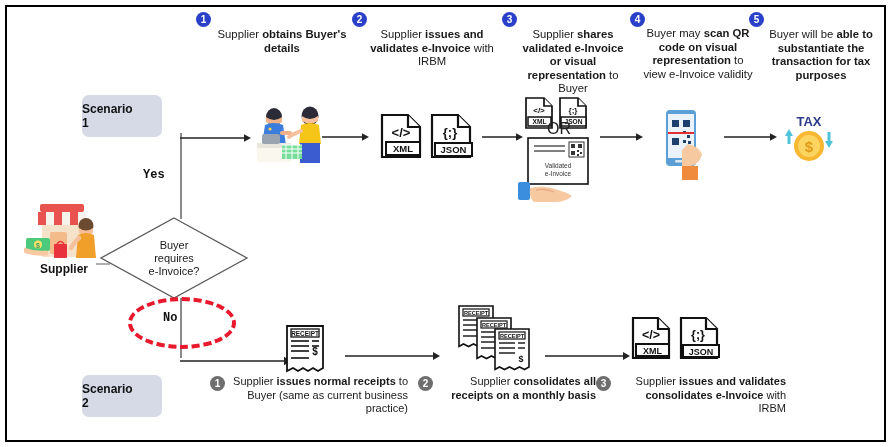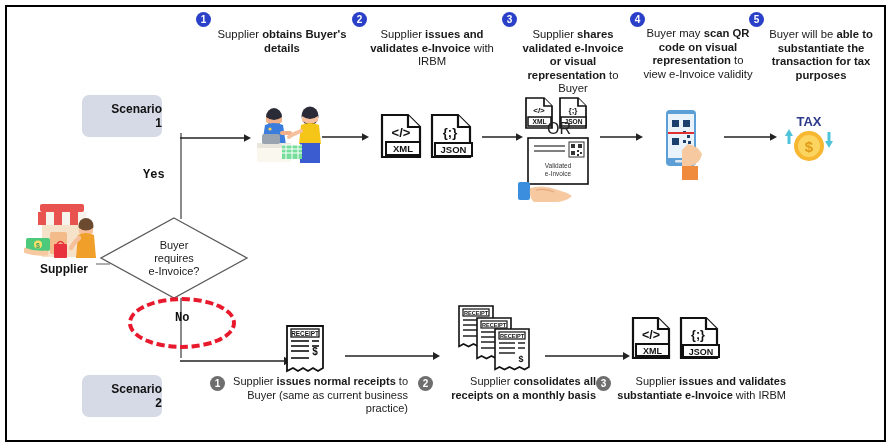--- a/index.html
+++ b/index.html
@@ -40,21 +40,21 @@
 
   .bottomtext{
     font-size:11px;color:#1a1a1a;text-align:right;
     line-height:13.5px;
   }
   .bottomtext b{font-weight:bold;}
 
   
   .scenario{
     background:#d5dae6;border-radius:7px;
-    display:flex;align-items:flex-end;justify-content:center;
+    display:flex;align-items:flex-start;justify-content:center;
     font-size:12px;font-weight:bold;color:#111;
     text-align:center;line-height:14px;
   }
 
   
   .diamond-wrap{width:150px;height:84px;}
   .diamond-label{
     position:absolute;inset:0;
     display:flex;flex-direction:column;align-items:center;justify-content:center;
     font-size:11px;color:#1a1a1a;line-height:13px;text-align:center;
@@ -312,21 +312,21 @@
       <polygon points="64,1.2 71,5 64,8.8" fill="#222"></polygon>
     </svg>
   </div>
 
   <div class="abs" style="left:179px;top:298px;">
     <svg width="4" height="60" viewBox="0 0 4 60">
         <line x1="2" y1="0" x2="2" y2="60" stroke="#8a8a8a" stroke-width="2"></line>
       </svg>
   </div>
   <div class="abs redellipse" style="left:128px;top:297px;"></div>
-  <div class="abs yesno" style="left:163px;top:311px;margin-left:12px;">No</div>
+  <div class="abs yesno" style="left:163px;top:311px;">No</div>
 
   <div class="abs" style="left:180px;top:352px;">
     <svg width="112" height="10" viewBox="0 0 112 10">
       <line x1="0" y1="5" x2="104" y2="5" stroke="#222" stroke-width="1.6"></line>
       <polygon points="104,0.8 111,5 104,9.2" fill="#222"></polygon>
     </svg>
   </div>
 
   <div class="abs scenario" style="left:82px;top:375px;width:80px;height:42px;flex-direction:column;">
     <span>Scenario</span>
@@ -429,15 +429,15 @@
   <div class="abs bottomtext" style="left:228px;top:375px;width:180px;">Supplier <b>issues normal receipts</b> to Buyer (same as current business practice)</div>
 
   <div class="abs" style="left:418px;top:376px;">
     <div class="badge gray">2</div>
   </div>
   <div class="abs bottomtext" style="left:436px;top:375px;width:160px;">Supplier <b>consolidates all receipts on a monthly basis</b></div>
 
   <div class="abs" style="left:596px;top:376px;">
     <div class="badge gray">3</div>
   </div>
-  <div class="abs bottomtext" style="left:616px;top:375px;width:170px;">Supplier <b>issues and validates substantiate e-Invoice</b> with IRBM</div>
+  <div class="abs bottomtext" style="left:616px;top:375px;width:170px;">Supplier <b>issues and validates consolidates e-Invoice</b> with IRBM</div>
 
 </div>
 
 </body></html>

